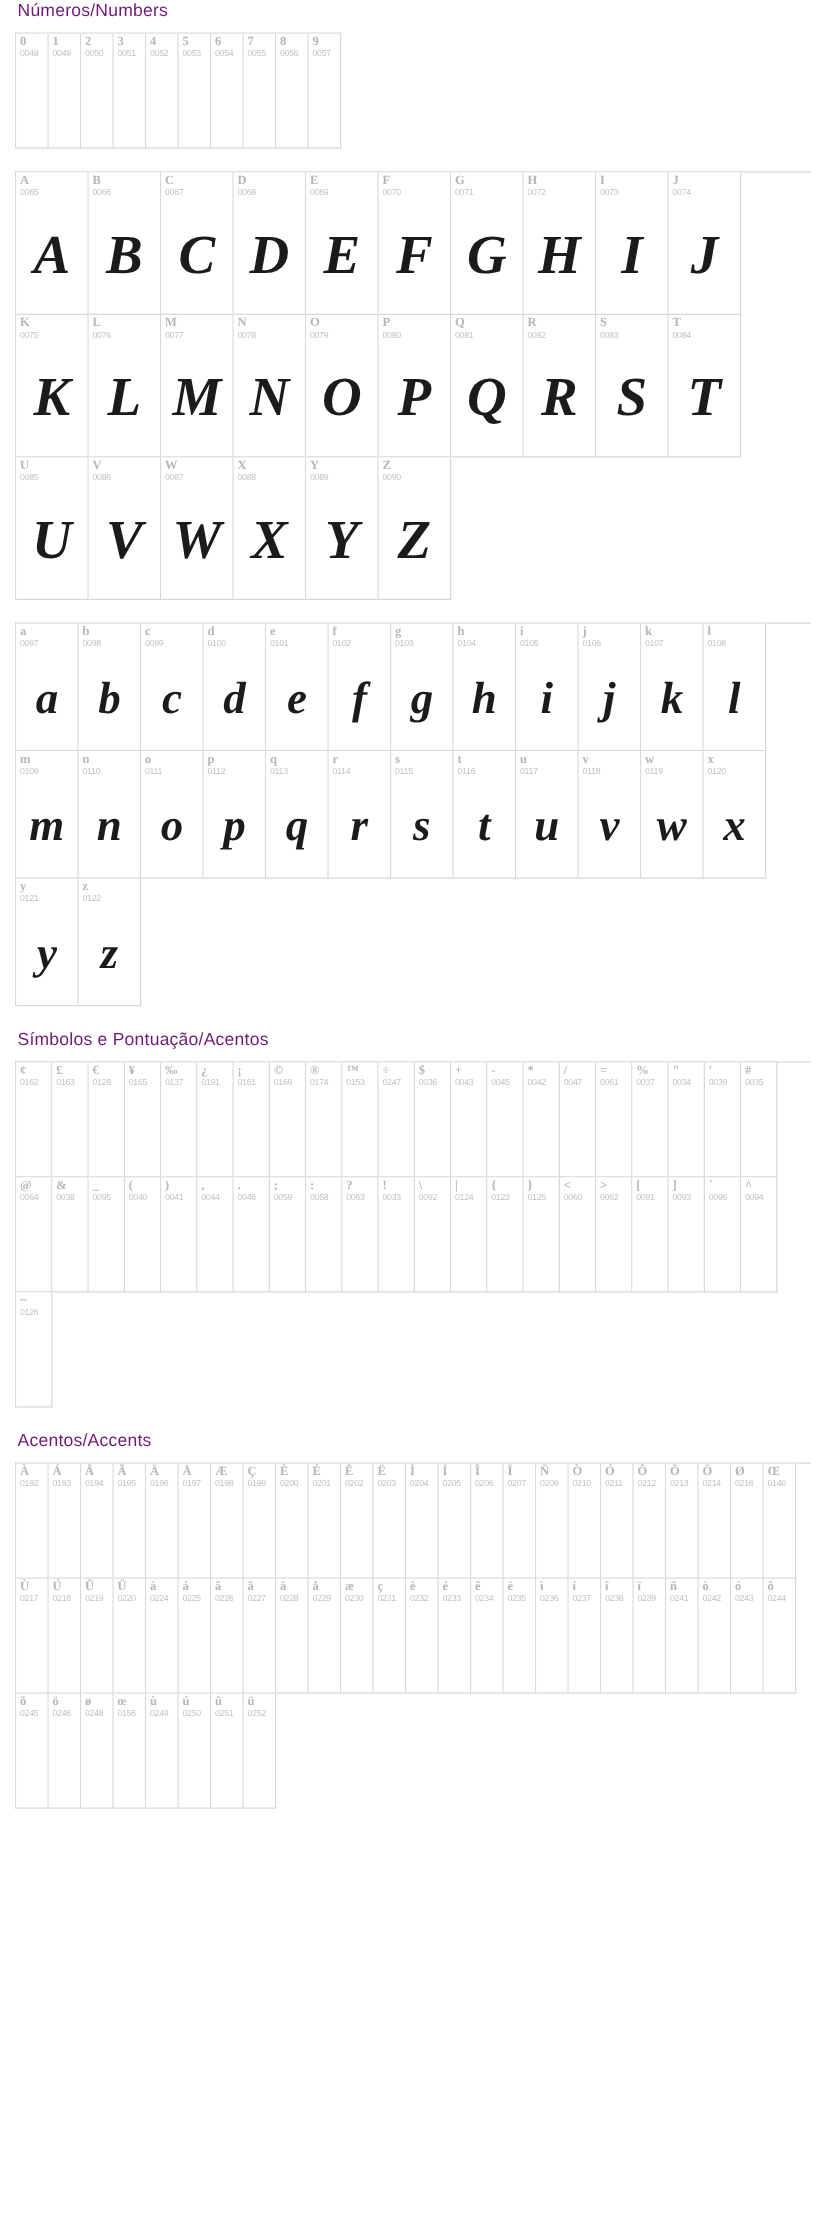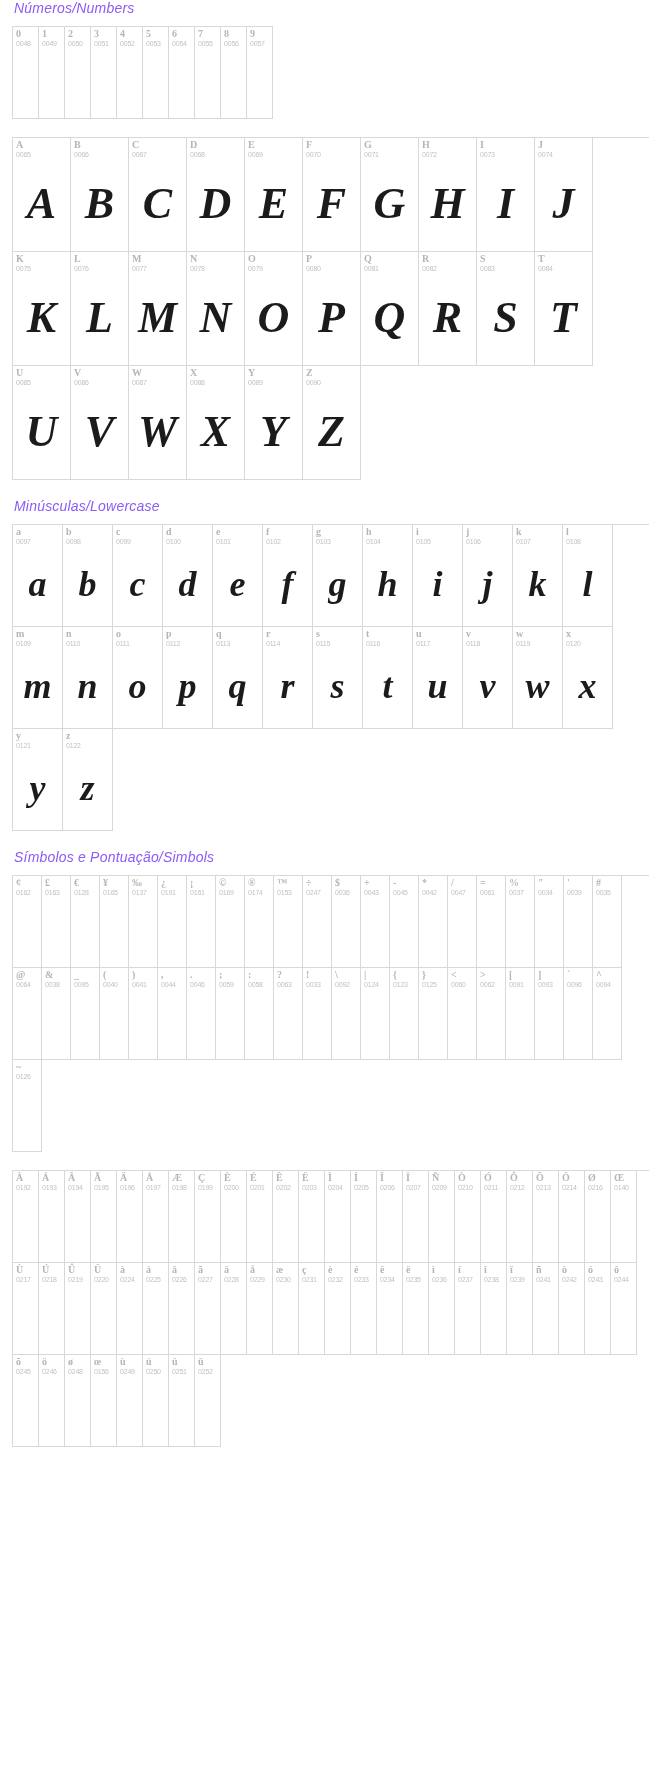--- a/index.html
+++ b/index.html
@@ -16,25 +16,24 @@
   .page {
     width: 661px;
     box-sizing: border-box;
     padding: 0 12px;
   }
   .section {
     margin: 0 0 18px 0;
   }
   .section-title {
     font-size: 14px;
-    color: #8b5cf6;
+    color: #701a75;
     font-weight: 400;
     margin: 0 0 10px 2px;
     letter-spacing: 0.2px;
-    font-style: italic;
   }
   .glyph-grid {
     display: flex;
     flex-wrap: wrap;
     border-left: 1px solid #d8d8d8;
     border-top: 1px solid #d8d8d8;
     width: max-content;
     max-width: 637px;
     box-sizing: border-box;
   }
@@ -349,21 +348,20 @@
           <span class="meta">
             <span class="ch">Z</span>
             <span class="code">0090</span>
           </span>
           <span class="big">Z</span>
         </div>
       </div>
   </div>
 
   <div class="section">
-    <div class="section-title">Minúsculas/Lowercase</div>
     <div class="glyph-grid grid-lower">
         <div class="cell">
           <span class="meta">
             <span class="ch">a</span>
             <span class="code">0097</span>
           </span>
           <span class="big">a</span>
         </div>
         <div class="cell">
           <span class="meta">
@@ -537,21 +535,21 @@
           <span class="meta">
             <span class="ch">z</span>
             <span class="code">0122</span>
           </span>
           <span class="big">z</span>
         </div>
       </div>
   </div>
 
   <div class="section">
-    <div class="section-title">Símbolos e Pontuação/Simbols</div>
+    <div class="section-title">Símbolos e Pontuação/Acentos</div>
     <div class="glyph-grid grid-symbols">
         <div class="cell">
           <span class="meta">
             <span class="ch">¢</span>
             <span class="code">0162</span>
           </span>
         </div>
         <div class="cell">
           <span class="meta">
             <span class="ch">£</span>
@@ -801,20 +799,21 @@
         <div class="cell">
           <span class="meta">
             <span class="ch">~</span>
             <span class="code">0126</span>
           </span>
         </div>
       </div>
   </div>
 
   <div class="section">
+    <div class="section-title">Acentos/Accents</div>
     <div class="glyph-grid grid-accents">
         <div class="cell">
           <span class="meta">
             <span class="ch">À</span>
             <span class="code">0192</span>
           </span>
         </div>
         <div class="cell">
           <span class="meta">
             <span class="ch">Á</span>

